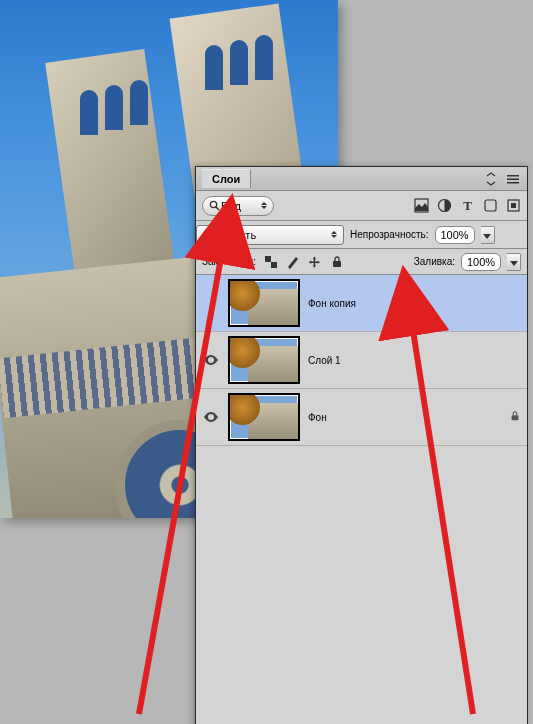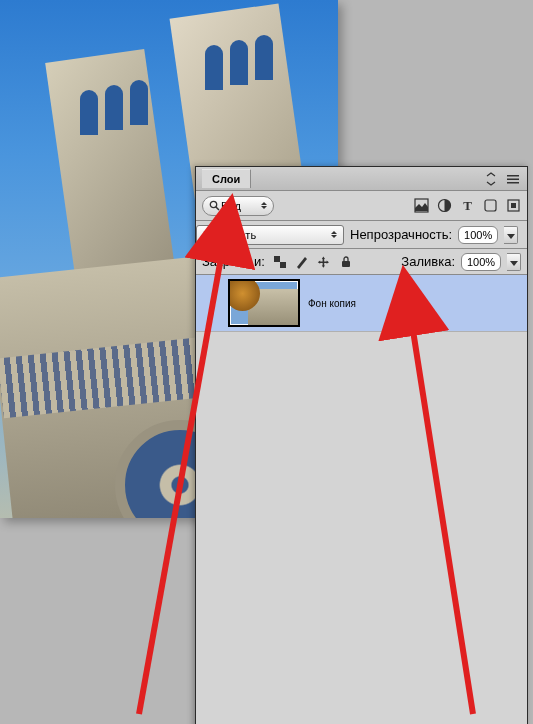--- a/index.html
+++ b/index.html
@@ -77,21 +77,21 @@
     height: 28px; background:#d4d4d4; border-bottom:1px solid #8a8a8a;
     display:flex; align-items:center; padding:0 0; gap:6px;
   }
   .blend-select {
     width:148px; height:20px;
     background:linear-gradient(#fdfdfd,#e2e2e2);
     border:1px solid #7a7a7a; border-radius:3px;
     display:flex; align-items:center; padding:0 6px;
     cursor:pointer; font-size:11px;
   }
-  .label-inline { font-size:13px; color:#000; }
+  .label-inline { font-size:10px; color:#000; }
   .pct-input {
     width:40px; height:18px;
     background:#fff; border:1px solid #888; border-radius:6px;
     text-align:center; font-size:11px; display:flex; align-items:center; justify-content:center;
   }
   .pct-spin { width:14px; height:18px; background:linear-gradient(#f8f8f8,#d0d0d0); border:1px solid #888; border-left:none; border-radius:0 2px 2px 0; display:flex; align-items:center; justify-content:center; cursor:pointer; }
   
   .lock-row {
     height: 26px; background:#d4d4d4; border-bottom:1px solid #8a8a8a;
     display:flex; align-items:center; padding:0 6px; gap:6px; position:relative;
@@ -259,20 +259,48 @@
           <svg viewBox="0 0 16 12">
             <path d="M8 1C4 1 1 6 1 6s3 5 7 5 7-5 7-5-3-5-7-5zm0 8a3 3 0 110-6 3 3 0 010 6z"></path>
           </svg>
         </div>
       <div class="thumb">
           <div class="tbld"></div>
           <div class="tfoliage"></div>
         </div>
       <span class="layer-name">Фон копия</span>
     </div>
+    <div class="layer-row">
+      <div class="eye">
+          <svg viewBox="0 0 16 12">
+            <path d="M8 1C4 1 1 6 1 6s3 5 7 5 7-5 7-5-3-5-7-5zm0 8a3 3 0 110-6 3 3 0 010 6z"></path>
+          </svg>
+        </div>
+      <div class="thumb">
+          <div class="tbld"></div>
+          <div class="tfoliage"></div>
+        </div>
+      <span class="layer-name">Слой 1</span>
+    </div>
+    <div class="layer-row">
+      <div class="eye">
+          <svg viewBox="0 0 16 12">
+            <path d="M8 1C4 1 1 6 1 6s3 5 7 5 7-5 7-5-3-5-7-5zm0 8a3 3 0 110-6 3 3 0 010 6z"></path>
+          </svg>
+        </div>
+      <div class="thumb">
+          <div class="tbld"></div>
+          <div class="tfoliage"></div>
+        </div>
+      <span class="layer-name">Фон</span>
+      <div class="lock-right"><svg width="12" height="12" viewBox="0 0 14 14">
+            <rect x="3" y="6" width="8" height="6" rx="1" fill="#555"></rect>
+            <path d="M5 6V4a2 2 0 014 0v2" stroke="#555" fill="none" stroke-width="1.3"></path>
+          </svg></div>
+    </div>
   </div>
 
   <div class="panel-footer">
     <svg viewBox="0 0 15 15">
         <path d="M5 7a3 3 0 013-3h1a3 3 0 010 6H8M10 8a3 3 0 01-3 3H6a3 3 0 010-6h1" stroke="#454545" stroke-width="1.3" fill="none"></path>
       </svg>
     <svg viewBox="0 0 15 15">
         <text x="1" y="12" font-size="11" font-style="italic" font-family="serif">fx</text>
         <path d="M11 11l-2 2 2-2 2 2" stroke="#454545" fill="none"></path>
       </svg>

